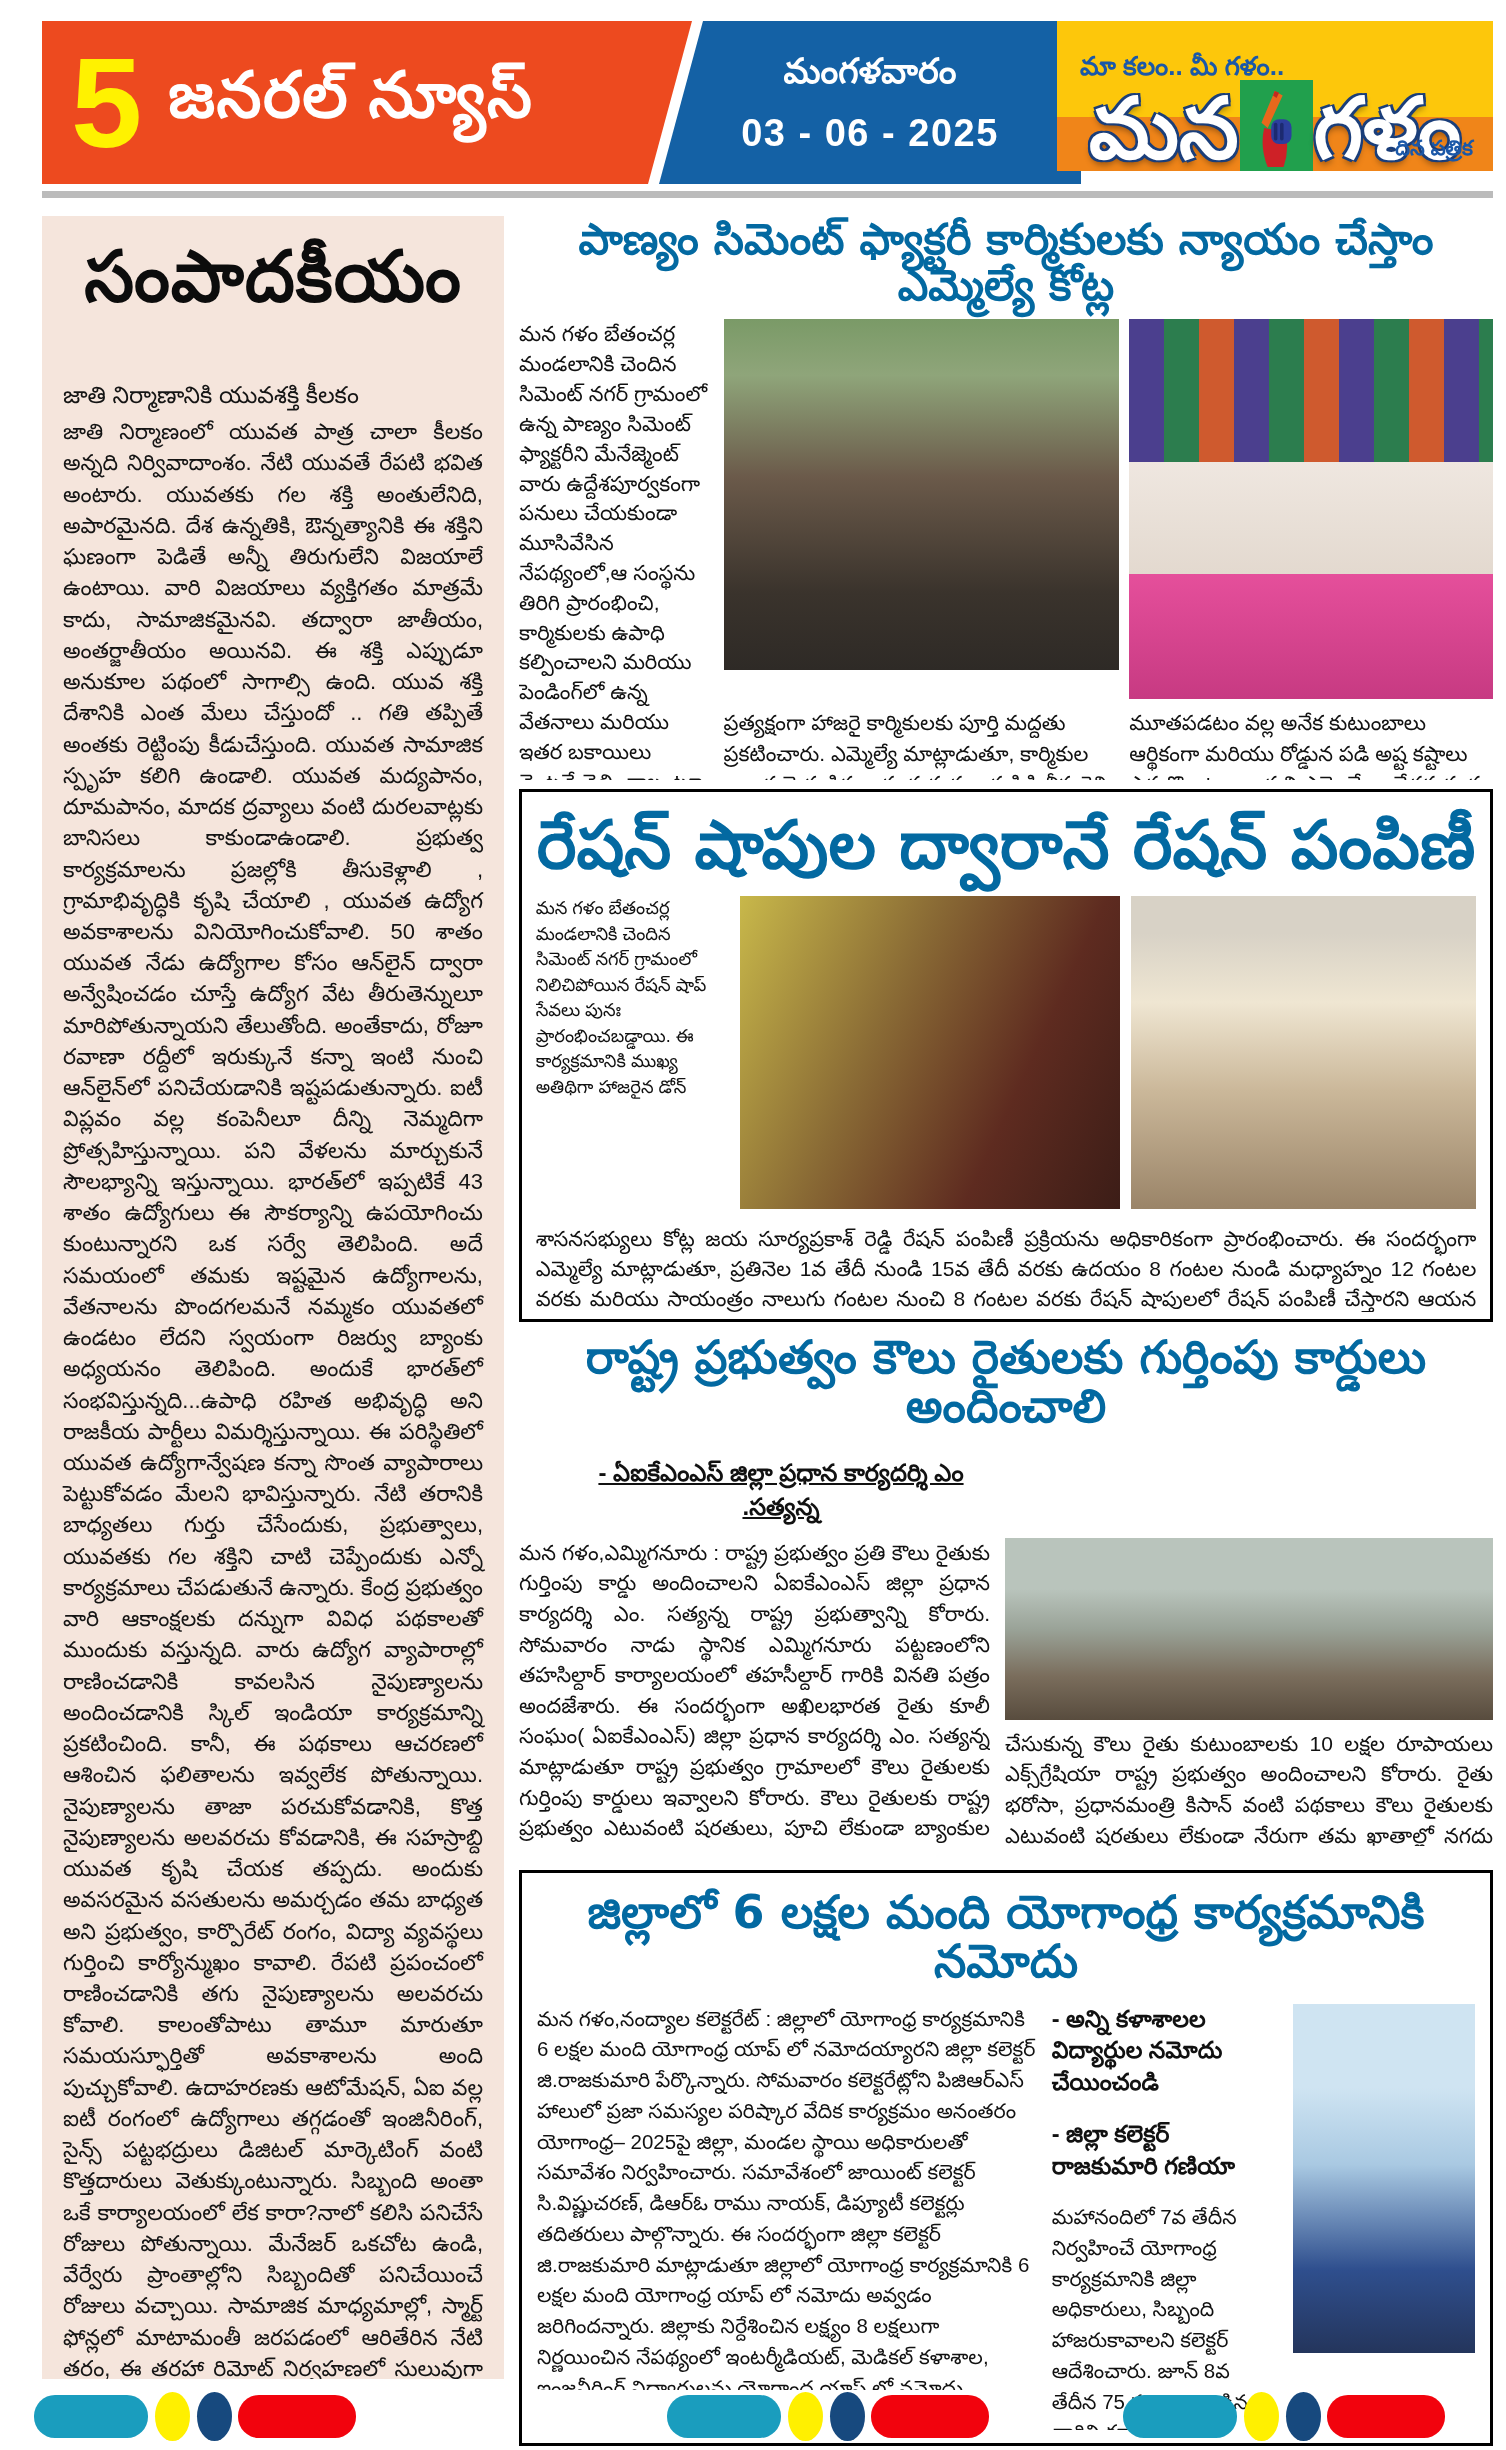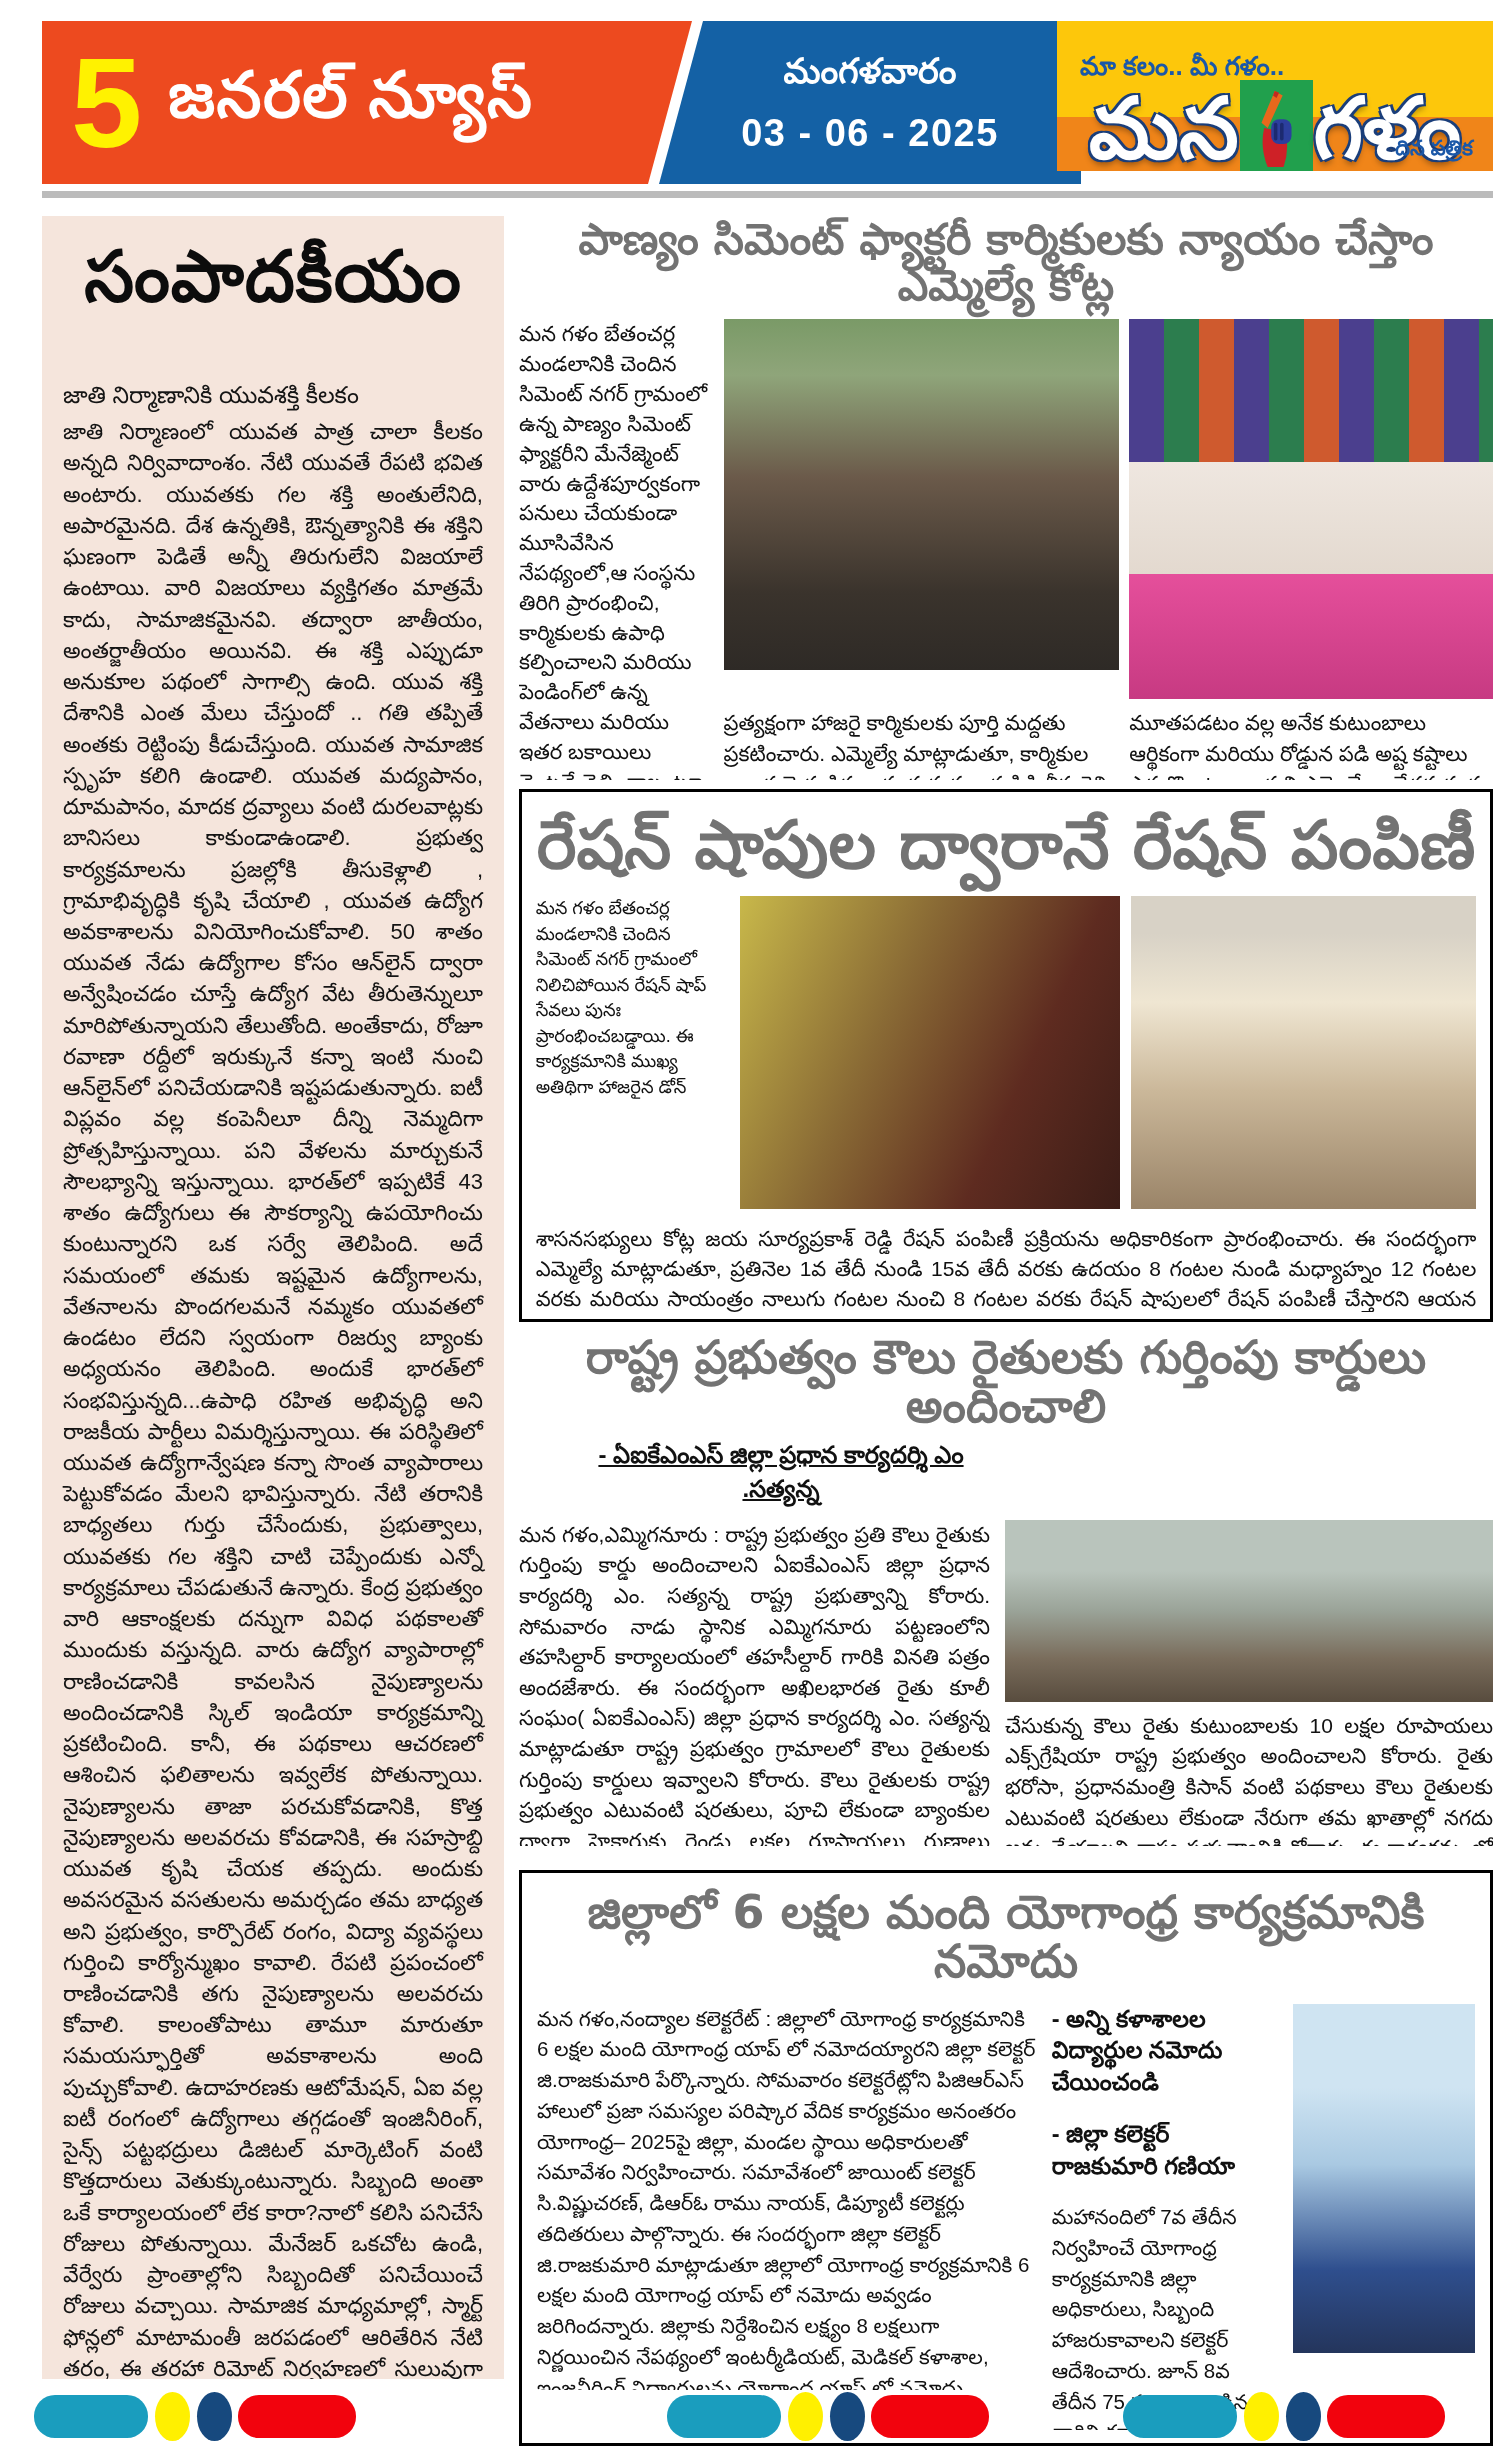--- a/index.html
+++ b/index.html
@@ -53,21 +53,21 @@
     position:absolute; left:42px; top:216px; width:462px; height:2163px;
     background:#f5e5dc; padding:20px 21px; overflow:hidden;
   }
   .editorial-title { font-size:71px; font-weight:700; color:#0c0c0c; letter-spacing:0.8px; margin-bottom:43px;text-align:center; }
   .editorial-lead { font-size:23.5px; line-height:1.5; color:#141414; margin-bottom:3px; }
   .editorial-body { font-size:22px; line-height:1.42; text-align:justify; color:#141414; }
 
   
   .content { position:absolute; left:519px; top:216px; width:974px; }
 
-  .headline { font-weight:900; color:#737373; text-align:center; line-height:1.08; font-family:"DejaVu Sans","Liberation Sans",sans-serif; }
+  .headline { font-weight:900; color:#0369a1; text-align:center; line-height:1.08; font-family:"DejaVu Sans","Liberation Sans",sans-serif; }
 
   .photo { width:100%; background-size:cover; }
 
   
   .a1 { height:564px; overflow:hidden; }
   .a1 .headline { font-size:43px; margin-bottom:10.6px; }
   .a1-grid { display:grid; grid-template-columns:194px 395px 1fr; column-gap:10.6px; }
   .a1-col1 { grid-row:1 / span 2; font-size:21px; line-height:1.42; height:471px; overflow:hidden; }
   .a1-photo1 { height:351px; background:linear-gradient(180deg,#7a9a67 0%,#8fa57a 16%,#6b5a4a 45%,#3a332c 78%,#2e2a26 100%); }
   .a1-photo2 {
@@ -84,21 +84,21 @@
   .a2 { margin-top:9px; border:3px solid #000; padding:12px 13.7px; height:533px; overflow:hidden; }
   .a2 .headline { font-size:67px; margin:4.6px 0 15px; }
   .a2-grid { display:grid; grid-template-columns:194px 380px 1fr; column-gap:10.6px; }
   .a2-col1 { font-size:18px; line-height:1.42; height:317px; overflow:hidden; }
   .a2-photo1 { height:313px; background:linear-gradient(115deg,#c8b84a 0%,#8a6b35 38%,#5e2b20 70%,#3c1d17 100%); }
   .a2-photo2 { height:313px; background:linear-gradient(180deg,#d8d2c6 0 12%,#efe6d2 34%,#cbb89a 62%,#9a8468 100%); }
   .a2-body { margin-top:10.6px; font-size:21px; line-height:1.45; text-align:justify; height:88px; overflow:hidden; }
 
   
   .a3 { margin-top:10.6px; height:513px; overflow:hidden; }
-  .a3 .headline { font-size:46px; margin-bottom:9px; }
+  .a3 .headline { font-size:46px; margin-bottom:27px; }
   .a3-byline { font-size:24px; font-weight:700; margin:0 0 10.6px 38px; width:448px; text-align:center;text-decoration:underline; }
   .a3-grid { display:grid; grid-template-columns:471px 1fr; column-gap:15px; }
   .a3-col1 { font-size:21px; line-height:1.46; text-align:justify; height:380px; overflow:hidden; }
   .a3-right { display:flex; flex-direction:column; }
   .a3-photo { height:182px; background:linear-gradient(180deg,#b9c4bc 0 28%,#9aa398 50%,#7a6d5c 76%,#584c3e 100%); }
   .a3-col2 { font-size:21px; line-height:1.46; text-align:justify; margin-top:9px; height:185px; overflow:hidden; }
 
   
   .a4 { margin-top:24px; border:3px solid #000; padding:12px 15px; height:576px; overflow:hidden; }
   .a4 .headline { font-size:46px; margin:3px 0 16.7px; }

